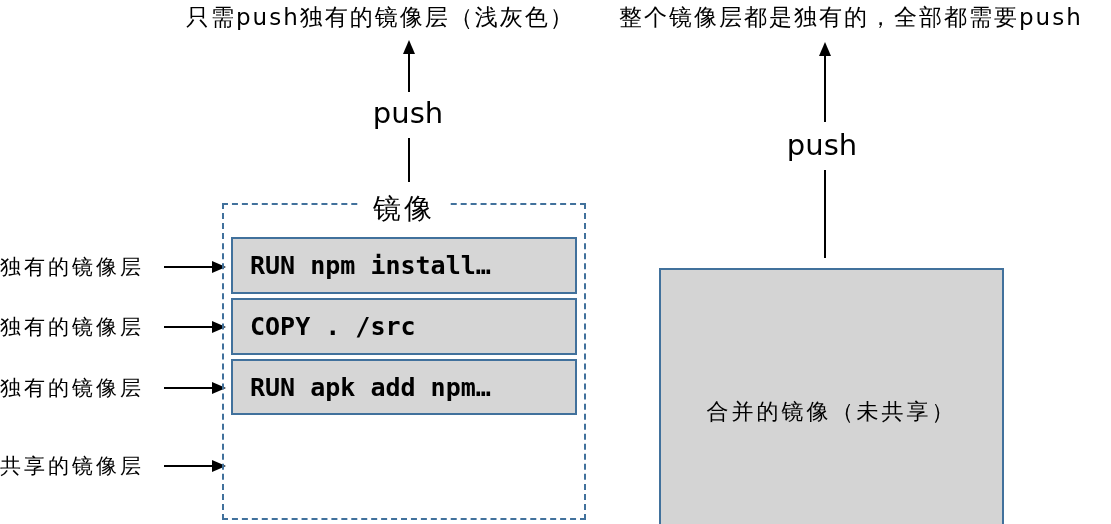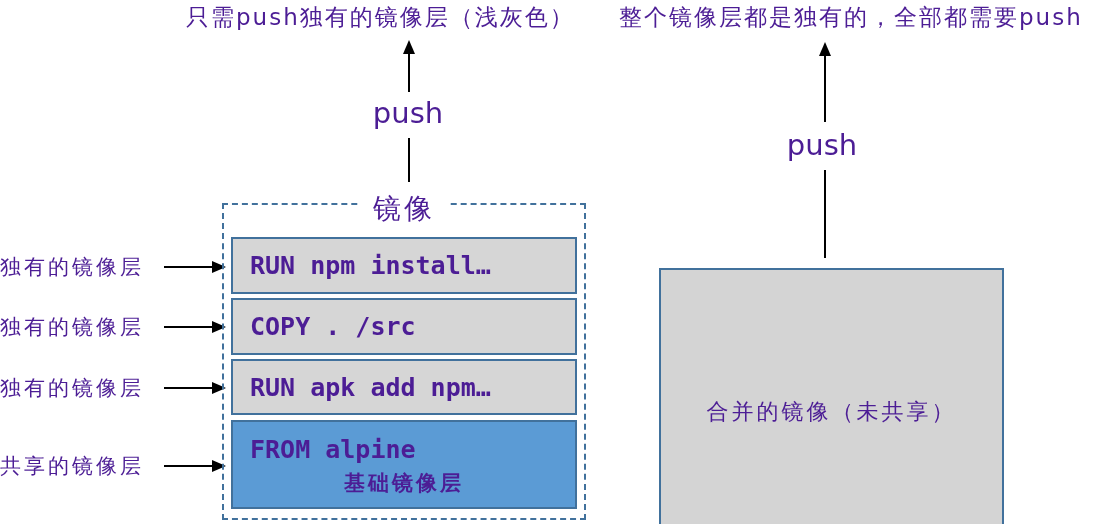--- a/index.html
+++ b/index.html
@@ -1,18 +1,18 @@
 <!DOCTYPE html>
 <html><head>
 <meta charset="utf-8">
 <style>
   html,body{margin:0;padding:0;background:#fff;}
   .canvas{
     position:relative;width:1111px;height:524px;background:#fff;overflow:hidden;
-    font-family:"DejaVu Sans","Liberation Sans",sans-serif;color:#4c1d95;
+    font-family:"DejaVu Sans","Liberation Sans",sans-serif;color:#000000;
   }
   .caption{position:absolute;top:2px;font-size:23px;letter-spacing:2px;white-space:nowrap;}
   .caption-left{left:186px;}
   .caption-right{left:619px;text-align:right;}
   .push{position:absolute;width:80px;text-align:center;font-size:29px;font-family:"DejaVu Sans","Liberation Sans",sans-serif;}
   .push-left{left:368px;top:96px;}
   .push-right{left:782px;top:128px;}
   .side-label{position:absolute;left:0;width:164px;height:26px;line-height:26px;font-size:21px;letter-spacing:3px;white-space:nowrap;}
   .side-label-1{top:254px;}
   .side-label-2{top:314px;}
@@ -91,22 +91,18 @@
 
   <div class="layer layer-1">
     <span>RUN npm install…</span>
   </div>
   <div class="layer layer-2">
     <span>COPY . /src</span>
   </div>
   <div class="layer layer-3">
     <span>RUN apk add npm…</span>
   </div>
-  <div class="layer layer-base">
-    <span class="cmd">FROM alpine</span>
-    <span class="base-caption">基础镜像层</span>
-  </div>
 
   <div class="merged-box">
     <span>合并的镜像（未共享）</span>
   </div>
 
 </div>
 
 </body></html>

